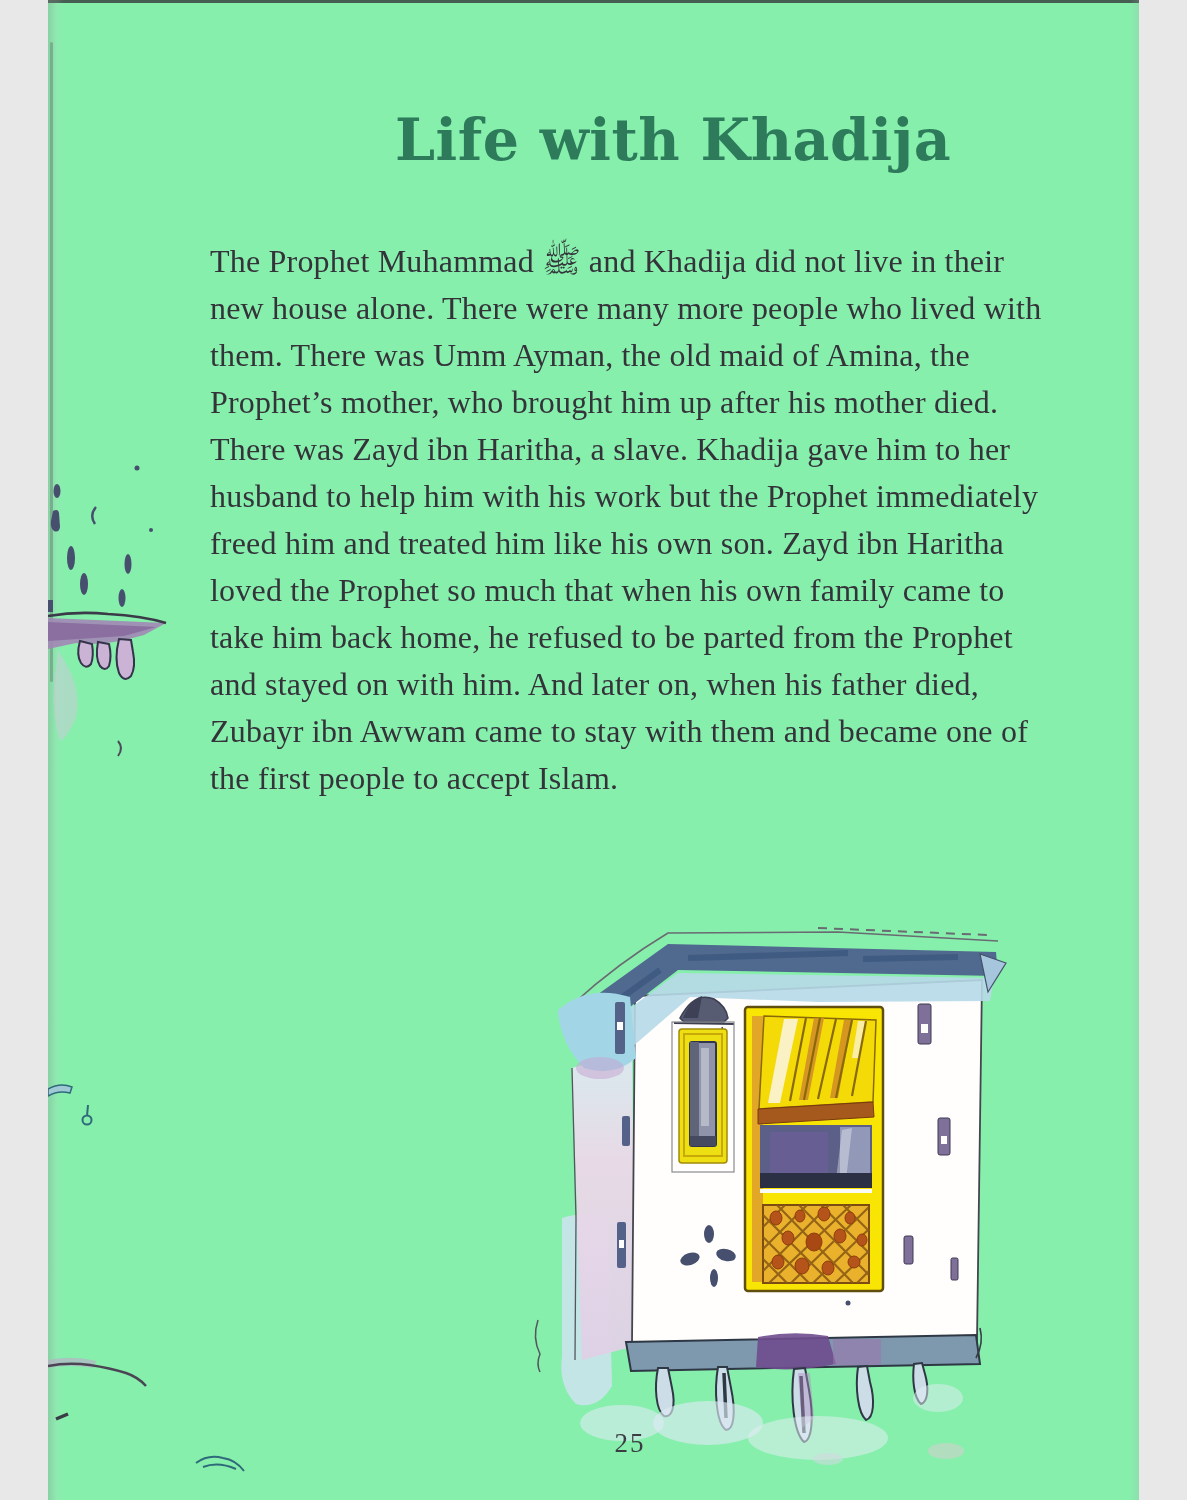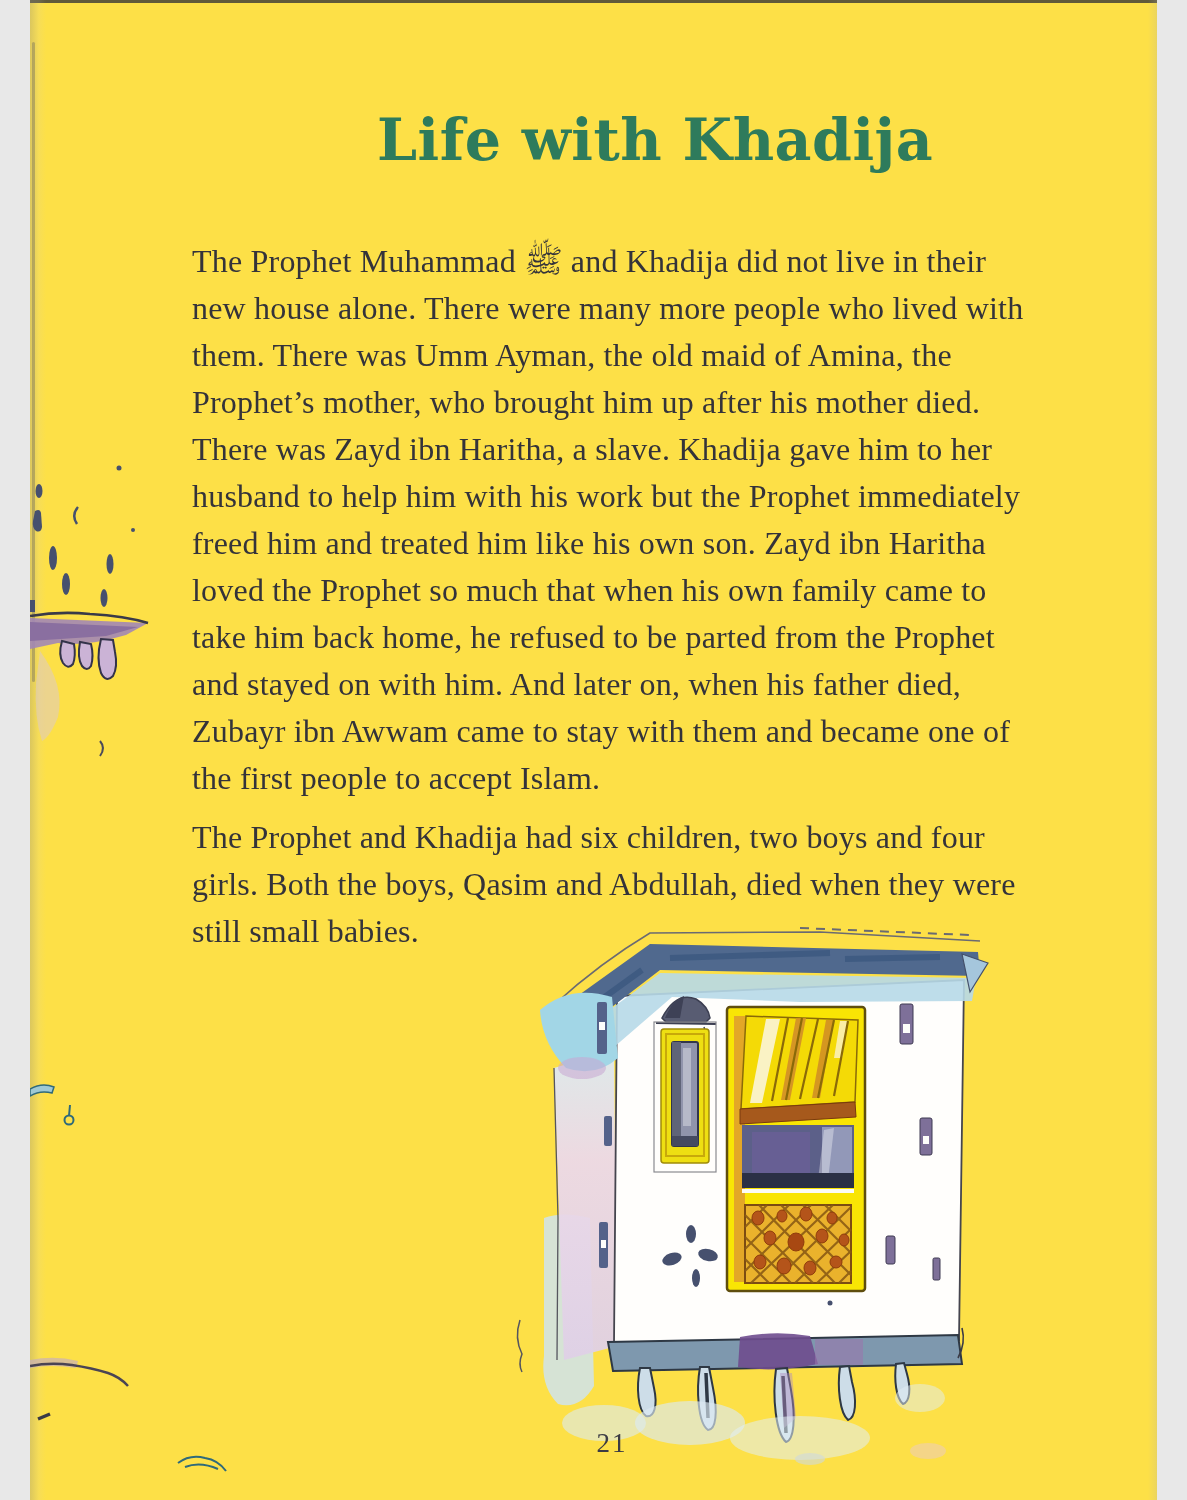--- a/index.html
+++ b/index.html
@@ -1,20 +1,19 @@
 <!DOCTYPE html>
 <html><head>
 <meta charset="utf-8">
 <style>
   html,body{margin:0;padding:0;background:#e8e8e8;}
   .page{
     position:relative;width:1091px;height:1500px;margin:0 auto;
-    background:#fde047;overflow:hidden;
+    background:#86efac;overflow:hidden;
     font-family:"Liberation Serif",serif;
-    padding-left:36px;
   }
   .edge-top{position:absolute;top:0;left:0;width:100%;height:3px;background:rgba(52,52,55,.78);}
   .edge-left{position:absolute;top:0;left:0;width:16px;height:100%;
     background:linear-gradient(to right,rgba(140,140,145,.30),rgba(200,200,205,.12) 55%,rgba(0,0,0,0));}
   .edge-left-line{position:absolute;top:42px;left:2px;width:3px;height:640px;
     background:rgba(90,90,95,.35);border-radius:2px;}
   .edge-right{position:absolute;top:0;right:0;width:9px;height:100%;
     background:linear-gradient(to left,rgba(170,170,175,.22),rgba(0,0,0,0));}
   .title{
     position:absolute;top:106px;left:150px;width:950px;margin:0;
@@ -53,23 +52,20 @@
 them. There was Umm Ayman, the old maid of Amina, the
 Prophet’s mother, who brought him up after his mother died.
 There was Zayd ibn Haritha, a slave. Khadija gave him to her
 husband to help him with his work but the Prophet immediately
 freed him and treated him like his own son. Zayd ibn Haritha
 loved the Prophet so much that when his own family came to
 take him back home, he refused to be parted from the Prophet
 and stayed on with him. And later on, when his father died,
 Zubayr ibn Awwam came to stay with them and became one of
 the first people to accept Islam.</p>
-    <p class="para para2">The Prophet and Khadija  had six children, two boys and four
-girls. Both the boys, Qasim and Abdullah, died when they were
-still small babies.</p>
   </div>
 
   <svg class="left-decor" width="130" height="320" viewBox="0 0 130 320">
     <g fill="#46506e" stroke="none">
       <circle cx="89" cy="13" r="2.5"></circle>
       <ellipse cx="9" cy="36" rx="3.5" ry="7"></ellipse>
       <path d="M5,56 q5,-3 6,2 l1,14 q-1,6 -6,4 q-4,-3 -3,-10 Z"></path>
       <circle cx="103" cy="75" r="2"></circle>
       <ellipse cx="23" cy="103" rx="4" ry="12"></ellipse>
       <ellipse cx="80" cy="109" rx="3.5" ry="10"></ellipse>
@@ -241,15 +237,15 @@
       <path d="M206,455 L208,500 M283,458 L286,515" stroke-width="3.5" fill="none"></path>
     </g>
     <path d="M280,455 L292,455 L296,500 L284,510 Z" fill="#b08cc0" opacity="0.45"></path>
     <ellipse cx="190" cy="505" rx="55" ry="22" fill="#dceaf2" opacity="0.65"></ellipse>
     <ellipse cx="300" cy="520" rx="70" ry="22" fill="#e2eef4" opacity="0.55"></ellipse>
     <ellipse cx="420" cy="480" rx="25" ry="14" fill="#e2eef4" opacity="0.5"></ellipse>
     <ellipse cx="310" cy="541" rx="15" ry="6" fill="#cfd8de" opacity="0.6"></ellipse>
     <ellipse cx="428" cy="533" rx="18" ry="8" fill="#e8c8d8" opacity="0.45"></ellipse>
   </svg>
 
-  <div class="page-number">21</div>
+  <div class="page-number">25</div>
 
 </div>
 
 </body></html>

